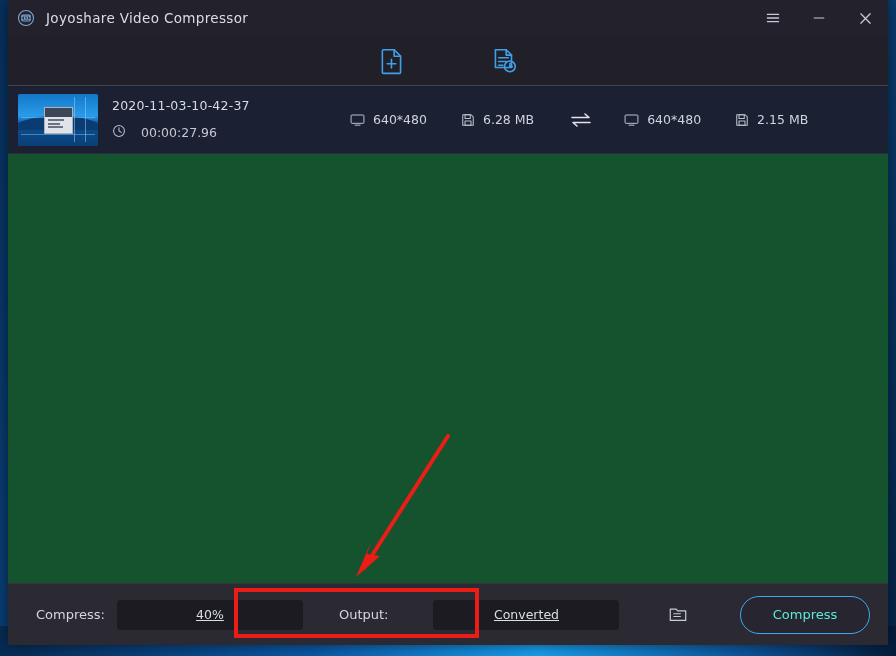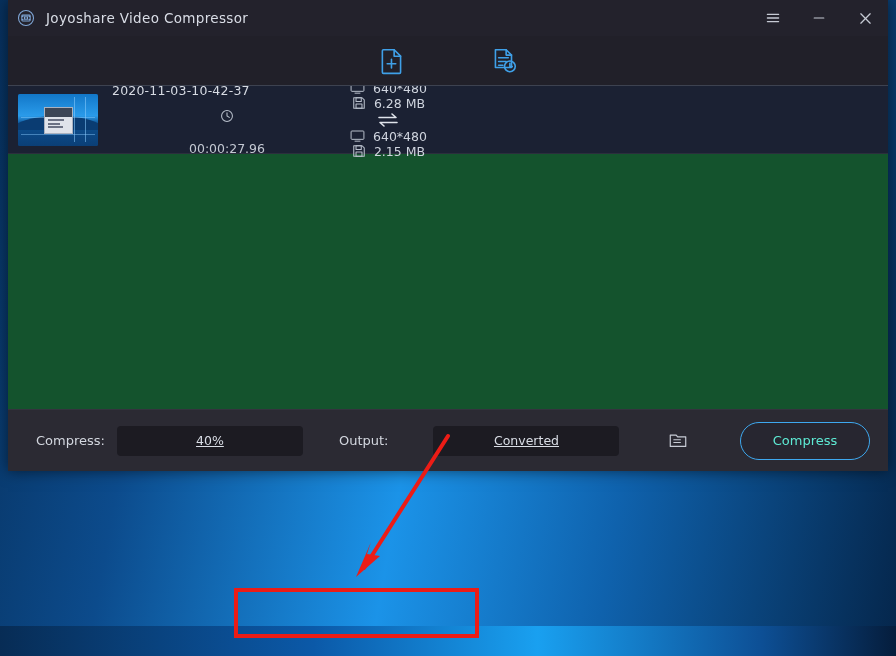--- a/index.html
+++ b/index.html
@@ -22,21 +22,21 @@
   #desktop::after {
     content: "";
     position: absolute; left: 0; right: 0; bottom: 0; height: 30px;
     background: linear-gradient(90deg, #072c55 0%, #0b59a8 35%, #19a0f0 60%, #0d4f95 85%, #051d3c 100%);
   }
 
   
   #app-window {
     position: absolute;
     left: 8px; top: 0px;
-    width: 880px; height: 471px;
+    width: 880px; height: 645px;
     background: #212029;
     box-shadow: 0 0 14px rgba(0,0,0,.55);
     overflow: hidden;
     display: flex; flex-direction: column;
   }
 
   
   #title-bar {
     height: 36px;
     background: #23222c;
@@ -125,23 +125,23 @@
     position: absolute; left: 4%; right: 4%; height: 1px;
     background: rgba(140,205,255,.45);
   }
 
   .file-meta { margin-left: 14px; width: 230px; }
   .file-name {
     color: #d7dbe3; font-size: 12.5px; margin-bottom: 11px; letter-spacing: .2px;
   }
   .file-dur {
     display: flex; align-items: center; gap: 15px;
-    color: #c3c8d2; font-size: 12.5px; flex-direction: column;
-  }
-  .stats { display: flex; align-items: center; margin-left: 8px; flex-direction: column; }
+    color: #c3c8d2; font-size: 12.5px;
+  }
+  .stats { display: flex; align-items: center; margin-left: 8px; }
   .stat {
     display: flex; align-items: center; gap: 8px;
     color: #cfd4de; font-size: 12.5px;
   }
   .stat-icon { color: #b9c0cc; display: flex; align-items: center; }
   .gap-36 { width: 34px; }
   .gap-30 { width: 30px; }
   .swap-icon { color: #dfe3ea; display: flex; align-items: center; }
 
   

